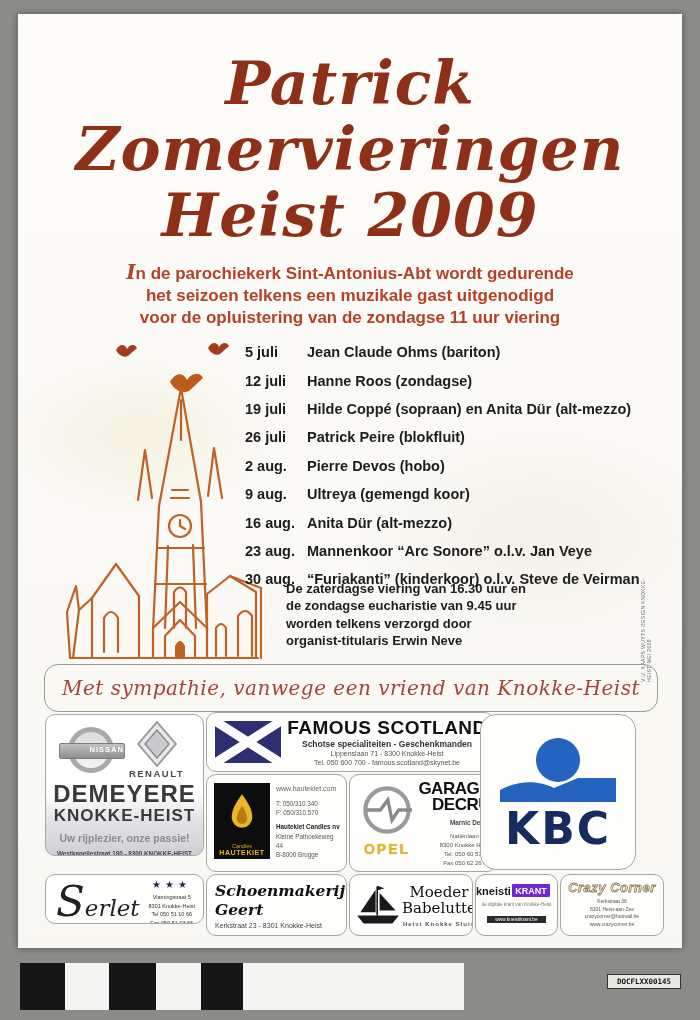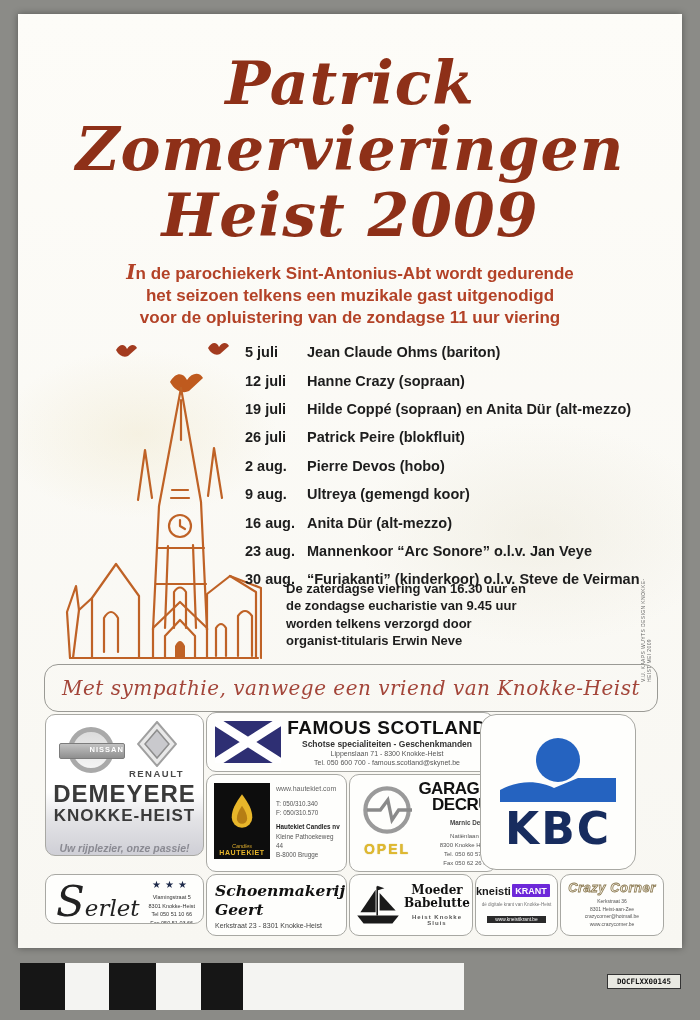--- a/index.html
+++ b/index.html
@@ -50,21 +50,21 @@
   .nissan{position:relative;width:52px;height:52px;}
   .nissan-circle{position:absolute;left:3px;top:3px;width:46px;height:46px;border-radius:50%;
                  border:5px solid #a9a9a9;background:linear-gradient(#dcdcdc,#f4f4f4);box-sizing:border-box;}
   .nissan-bar{position:absolute;left:-6px;top:19px;width:64px;height:14px;
               background:linear-gradient(#c2c2c2,#8f8f8f);border:1px solid #7c7c7c;border-radius:2px;
               color:#fff;font-size:7.5px;font-weight:bold;letter-spacing:1px;line-height:12px;}
   .renault{display:flex;flex-direction:column;align-items:center;}
   .renault-name{font-size:9.5px;font-weight:bold;color:#4a4a4a;letter-spacing:1.5px;margin-top:1px;}
   .dm-name{font-size:24px;font-weight:bold;color:#3a3a3a;letter-spacing:1px;line-height:1.05;}
   .dm-city{font-size:17px;font-weight:bold;color:#3a3a3a;letter-spacing:1px;}
-  .dm-tagline{font-size:10.5px;font-style:italic;font-weight:bold;color:#8a8a92;margin-top:16px;}
+  .dm-tagline{font-size:10.5px;font-weight:bold;color:#8a8a92;margin-top:6px;}
   .dm-address{font-size:6.3px;color:#44444c;margin-top:5px;line-height:1.5;font-weight:bold;}
   
   .famous{left:188px;top:698px;width:288px;height:60px;display:flex;align-items:center;}
   .fs-flag{flex:0 0 66px;margin-left:8px;}
   .fs-text{flex:1;text-align:center;}
   .fs-name{font-size:19px;font-weight:bold;color:#111;letter-spacing:.5px;}
   .fs-sub{font-size:8.5px;font-weight:bold;color:#333;}
   .fs-line{font-size:7px;color:#555;line-height:1.35;}
   
   .hautekiet{left:188px;top:760px;width:141px;height:98px;display:flex;}
@@ -96,21 +96,21 @@
   .sl-stars{position:absolute;right:12px;top:4px;font-size:10px;color:#1e2a4a;letter-spacing:4px;}
   .sl-addr{position:absolute;right:8px;top:18px;text-align:center;font-size:5.5px;color:#333;line-height:1.55;}
   
   .schoen{left:188px;top:860px;width:141px;height:62px;padding:6px 0 0 8px;}
   .sg-name{font-family:"DejaVu Serif",serif;font-style:italic;font-weight:bold;font-size:15.5px;color:#111;}
   .sg-line{font-size:7px;color:#444;line-height:1.5;margin-top:2px;}
   
   .babelutte{left:331px;top:860px;width:124px;height:62px;display:flex;align-items:center;}
   .mb-ship{flex:0 0 48px;margin-left:4px;}
   .mb-text{flex:1;text-align:center;}
-  .mb-name{font-size:12px;font-weight:bold;color:#111;line-height:1.1;font-family:"DejaVu Serif",serif;}
+  .mb-name{font-size:15px;font-weight:normal;color:#111;line-height:1.1;font-family:"DejaVu Serif",serif;}
   .mb-cities{font-size:6px;font-weight:bold;color:#555;margin-top:4px;letter-spacing:1px;}
   
   .kneisti{left:457px;top:860px;width:83px;height:62px;text-align:center;padding-top:9px;}
   .kn-row{display:flex;justify-content:flex-start;align-items:center;gap:1px;}
   .kn-part1{font-size:11px;font-weight:bold;color:#1a1a1a;}
   .kn-part2{font-size:9px;font-weight:bold;color:#fff;background:#6d28d9;padding:1.5px 3.5px;border-radius:1px;}
   .kn-tag{font-size:4.6px;color:#777;margin-top:5px;}
   .kn-url{font-size:4.8px;color:#fff;background:#2a2a2a;display:inline-block;padding:1px 8px;margin-top:1.5px;}
   
   .crazy{left:542px;top:860px;width:104px;height:62px;text-align:center;padding-top:5px;}
@@ -189,21 +189,21 @@
       <path d="M143 316 q5 -10 10 0 v12 h-10 z" fill="#bf6226" stroke="none"></path>
     </svg>
 
     <div class="schedule">
       <div class="sched-row">
           <span class="sched-date">5 juli</span>
           <span class="sched-act">Jean Claude Ohms (bariton)</span>
         </div>
       <div class="sched-row">
           <span class="sched-date">12 juli</span>
-          <span class="sched-act">Hanne Crazy (sopraan)</span>
+          <span class="sched-act">Hanne Roos (zondagse)</span>
         </div>
       <div class="sched-row">
           <span class="sched-date">19 juli</span>
           <span class="sched-act">Hilde Coppé (sopraan) en Anita Dür (alt-mezzo)</span>
         </div>
       <div class="sched-row">
           <span class="sched-date">26 juli</span>
           <span class="sched-act">Patrick Peire (blokfluit)</span>
         </div>
       <div class="sched-row">

